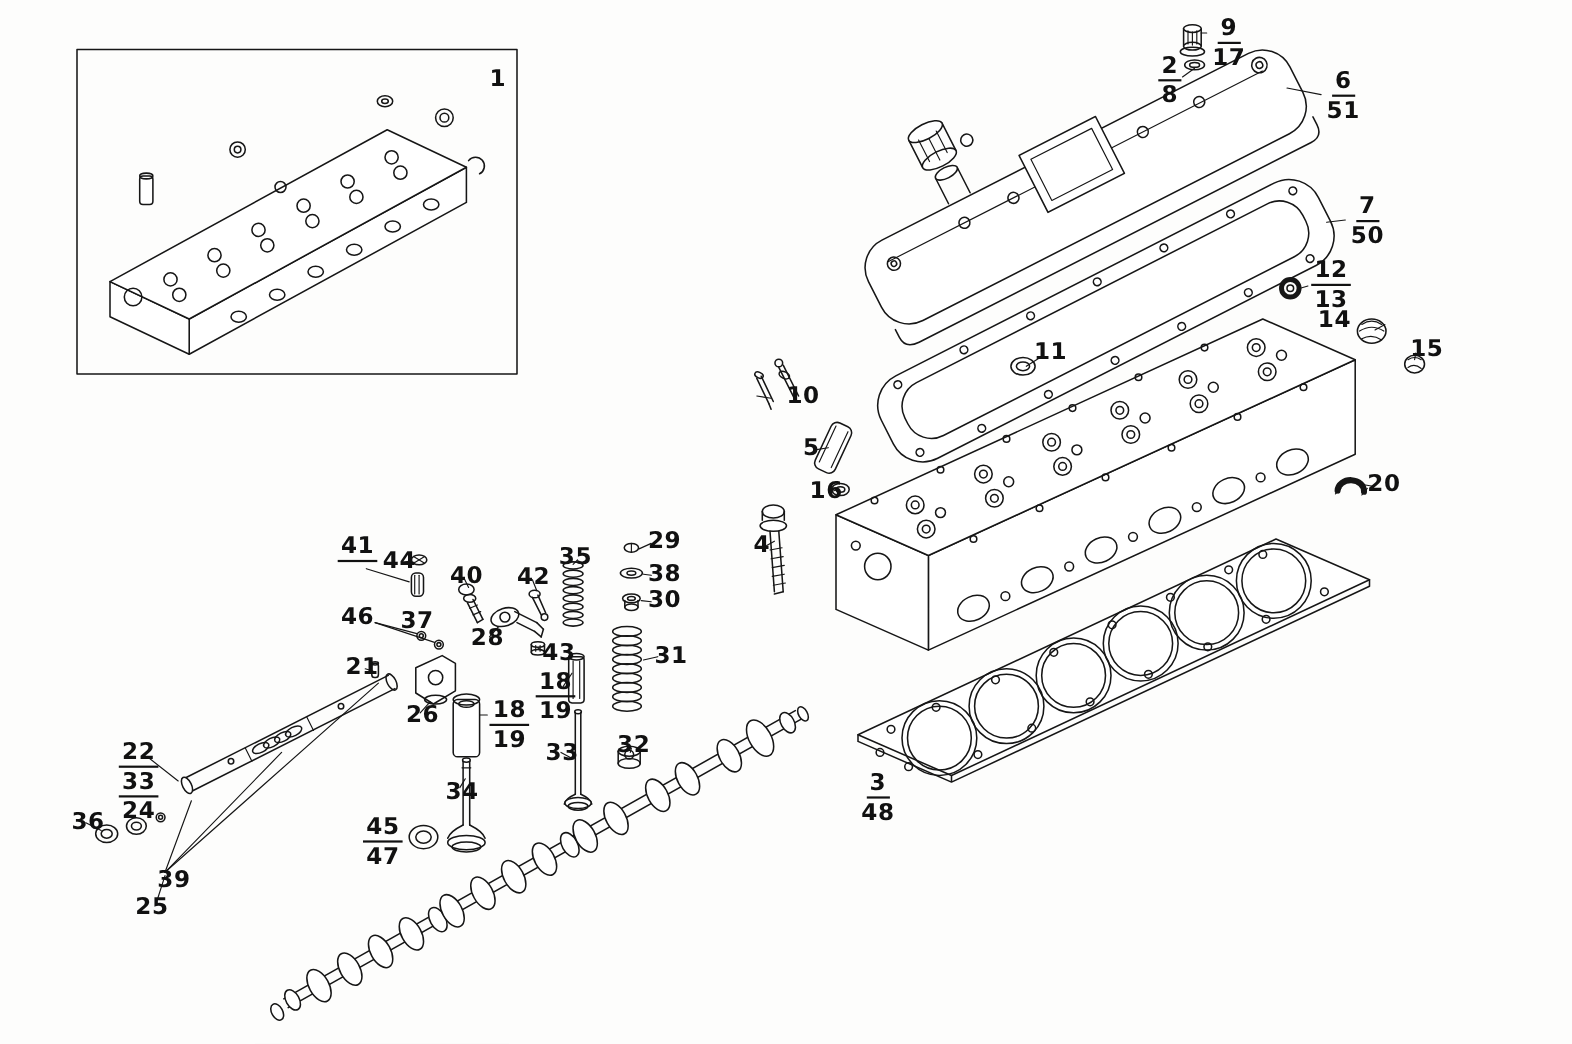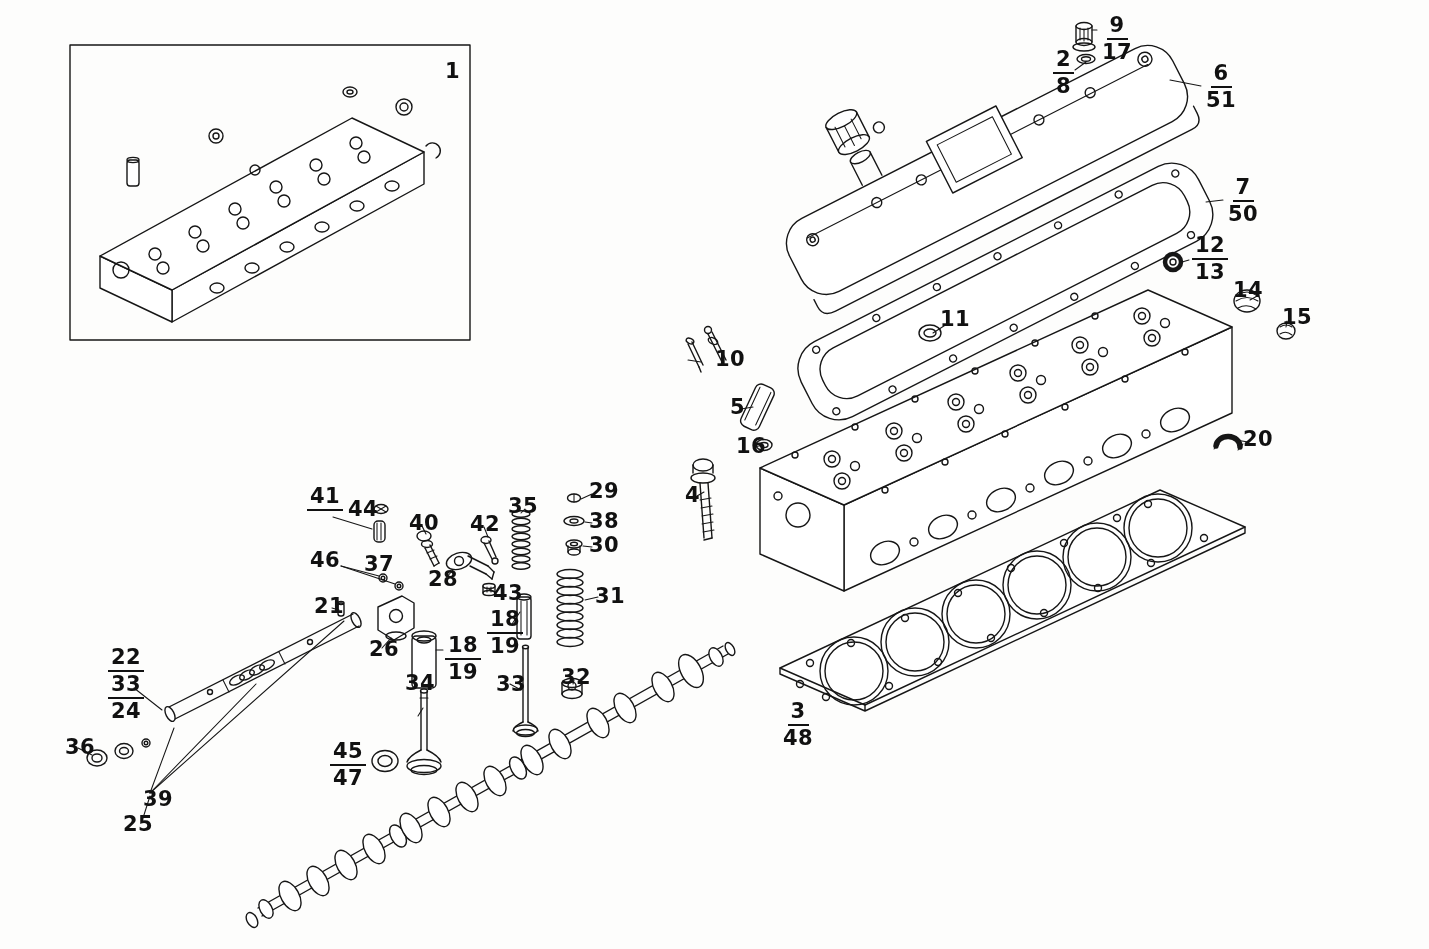--- a/index.html
+++ b/index.html
@@ -539,21 +539,21 @@
         <span>51</span>
       </div>
       <div class="callout" style="left: 1225px; top: 176px;">
         <span class="over">7</span>
         <span>50</span>
       </div>
       <div class="callout" style="left: 1192px; top: 234px;">
         <span class="over">12</span>
         <span>13</span>
       </div>
-      <div class="callout" style="left: 1230px; top: 279px;">
+      <div class="callout" style="left: 1195px; top: 279px;">
         <span>14</span>
       </div>
       <div class="callout" style="left: 1279px; top: 306px;">
         <span>15</span>
       </div>
       <div class="callout" style="left: 937px; top: 308px;">
         <span>11</span>
       </div>
       <div class="callout" style="left: 664px; top: 348px; margin-left: 48px;">
         <span>10</span>
@@ -618,35 +618,35 @@
         <span>26</span>
       </div>
       <div class="callout" style="left: 487px; top: 608px;">
         <span class="over">18</span>
         <span>19</span>
       </div>
       <div class="callout" style="left: 445px; top: 634px;">
         <span class="over">18</span>
         <span>19</span>
       </div>
-      <div class="callout" style="left: 108px; top: 646px;">
+      <div class="callout" style="left: 108px; top: 672px;">
         <span class="over">22</span>
         <span class="over">33</span>
         <span>24</span>
       </div>
       <div class="callout" style="left: 62px; top: 736px;">
         <span>36</span>
       </div>
       <div class="callout" style="left: 140px; top: 788px;">
         <span>39</span>
       </div>
       <div class="callout" style="left: 120px; top: 813px;">
         <span>25</span>
       </div>
-      <div class="callout" style="left: 402px; top: 672px;">
+      <div class="callout" style="left: 402px; top: 708px;">
         <span>34</span>
       </div>
       <div class="callout" style="left: 330px; top: 740px;">
         <span class="over">45</span>
         <span>47</span>
       </div>
       <div class="callout" style="left: 493px; top: 673px;">
         <span>33</span>
       </div>
       <div class="callout" style="left: 558px; top: 666px;">

